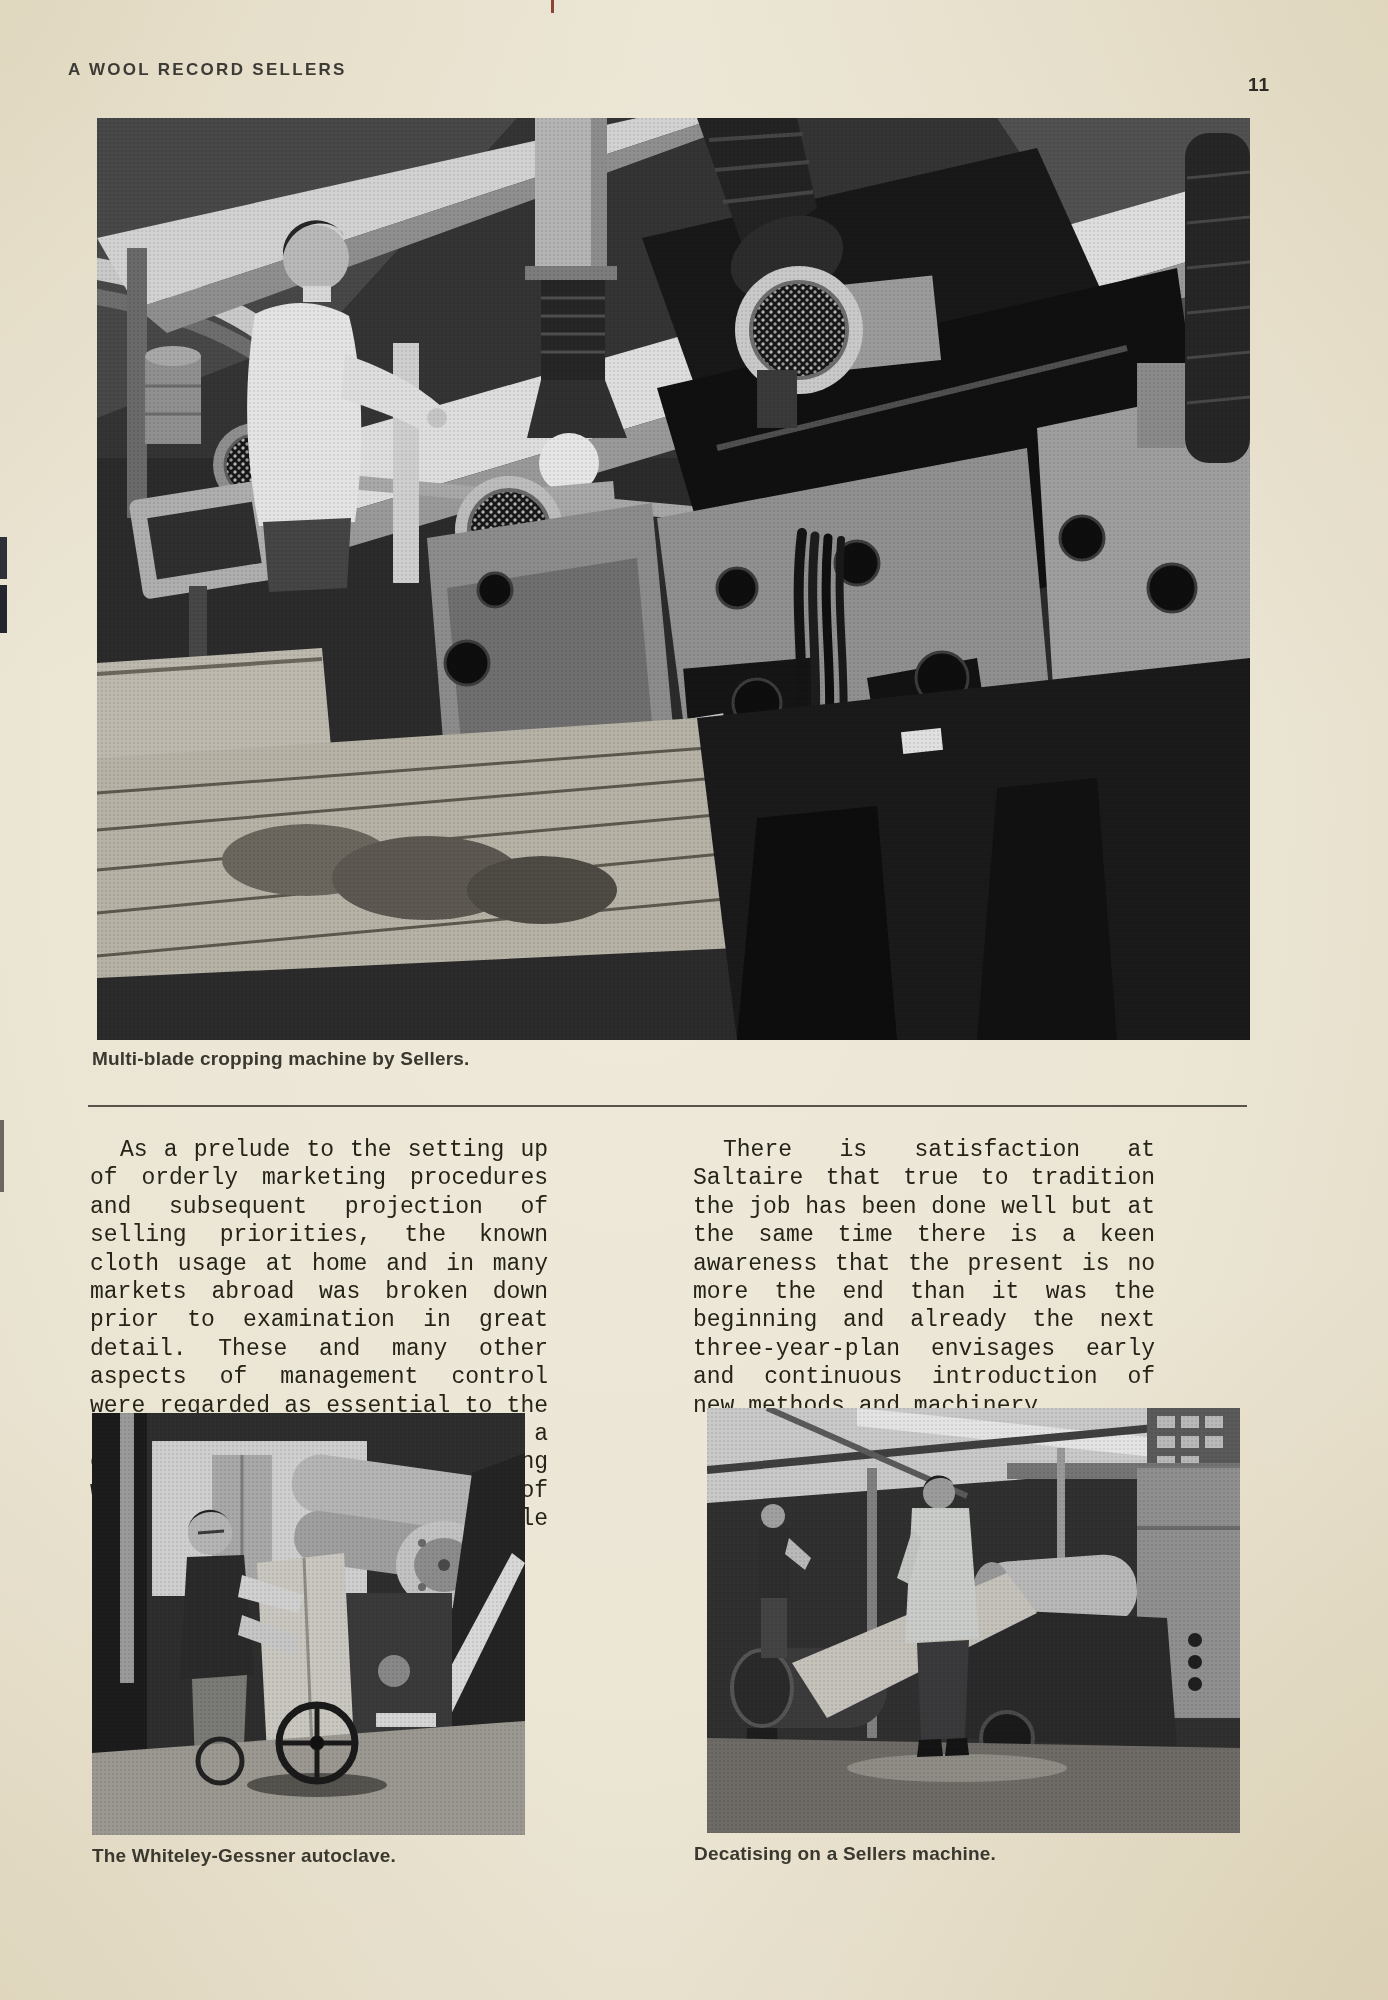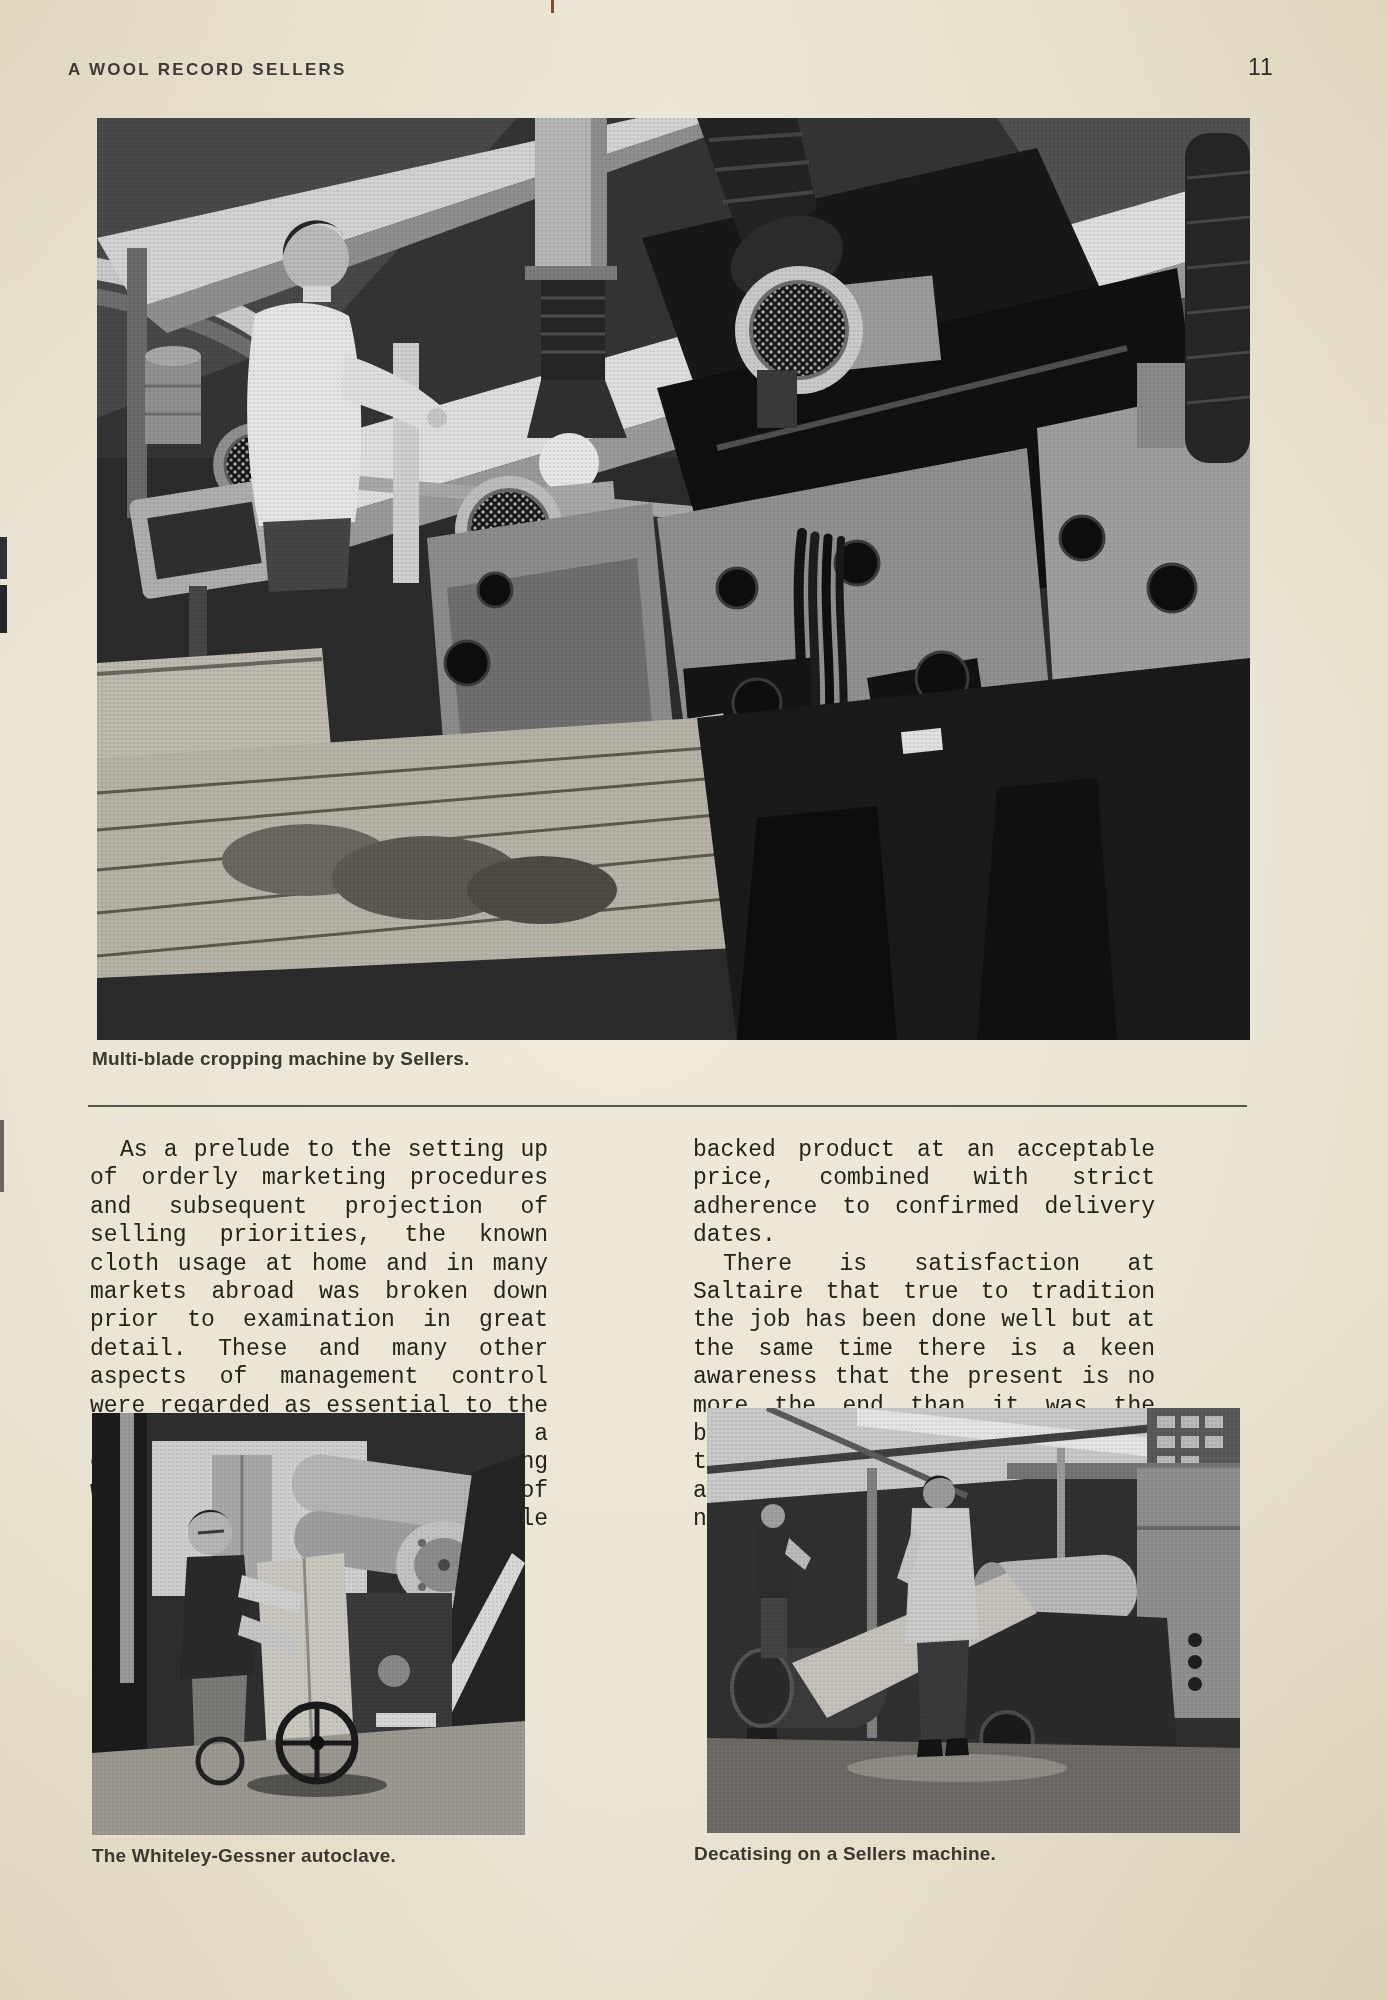--- a/index.html
+++ b/index.html
@@ -11,22 +11,22 @@
       radial-gradient(circle at 100% 0%, rgba(188,168,118,.14), transparent 30%),
       radial-gradient(circle at 100% 100%, rgba(188,168,118,.20), transparent 30%),
       radial-gradient(circle at 0% 100%, rgba(188,168,118,.12), transparent 25%),
       radial-gradient(ellipse at 45% 40%, #efeadb 0%, #ebe5d4 55%, #e2dac4 100%);
   }
   .hdr{
     position:absolute;left:68px;top:60px;
     font-size:17px;font-weight:bold;letter-spacing:2.3px;color:#3c3b36;
   }
   .pageno{
-    position:absolute;left:1248px;top:54px;
-    font-size:23px;font-weight:normal;letter-spacing:1px;color:#2c2b27;
+    position:absolute;left:1248px;top:74px;
+    font-size:19px;font-weight:bold;letter-spacing:1px;color:#2c2b27;
   }
   figure{margin:0;padding:0;position:absolute;}
   .photo{display:block;width:100%;height:100%;}
   .photo-main{left:97px;top:118px;width:1153px;height:922px;}
   .photo-autoclave{left:92px;top:1413px;width:433px;height:422px;}
   .photo-decatising{left:707px;top:1408px;width:533px;height:425px;}
   .cap{
     position:absolute;font-weight:bold;font-size:19px;letter-spacing:.2px;color:#3a382f;
   }
   .cap-main{left:92px;top:1048px;}
@@ -231,21 +231,20 @@
   </figure>
 
   <figcaption class="cap cap-main">Multi-blade cropping machine by Sellers.</figcaption>
 
   <hr class="rule">
 
   <div class="col col-left">
     <p class="indent">As a prelude to the setting up of orderly marketing procedures and subsequent projection of selling priorities, the known cloth usage at home and in many markets abroad was broken down prior to examination in great detail. These and many other aspects of management control were regarded as essential to the satisfactory maintenance of a cloth producing plant operating with the prime objective of supplying a fashionable specification</p>
   </div>
   <div class="col col-right">
-    <p>backed product at an acceptable price, combined with strict adherence to confirmed delivery dates.</p>
     <p class="indent">There is satisfaction at Saltaire that true to tradition the job has been done well but at the same time there is a keen awareness that the present is no more the end than it was the beginning and already the next three-year-plan envisages early and continuous introduction of new methods and machinery.</p>
   </div>
 
   <figure class="photo-autoclave">
     <svg class="photo" viewBox="0 0 433 422" preserveAspectRatio="none">
       <defs>
         <pattern id="ht2" width="4" height="4" patternUnits="userSpaceOnUse">
           <circle cx="1" cy="1" r="0.9" fill="#000"></circle>
         </pattern>
       </defs>

